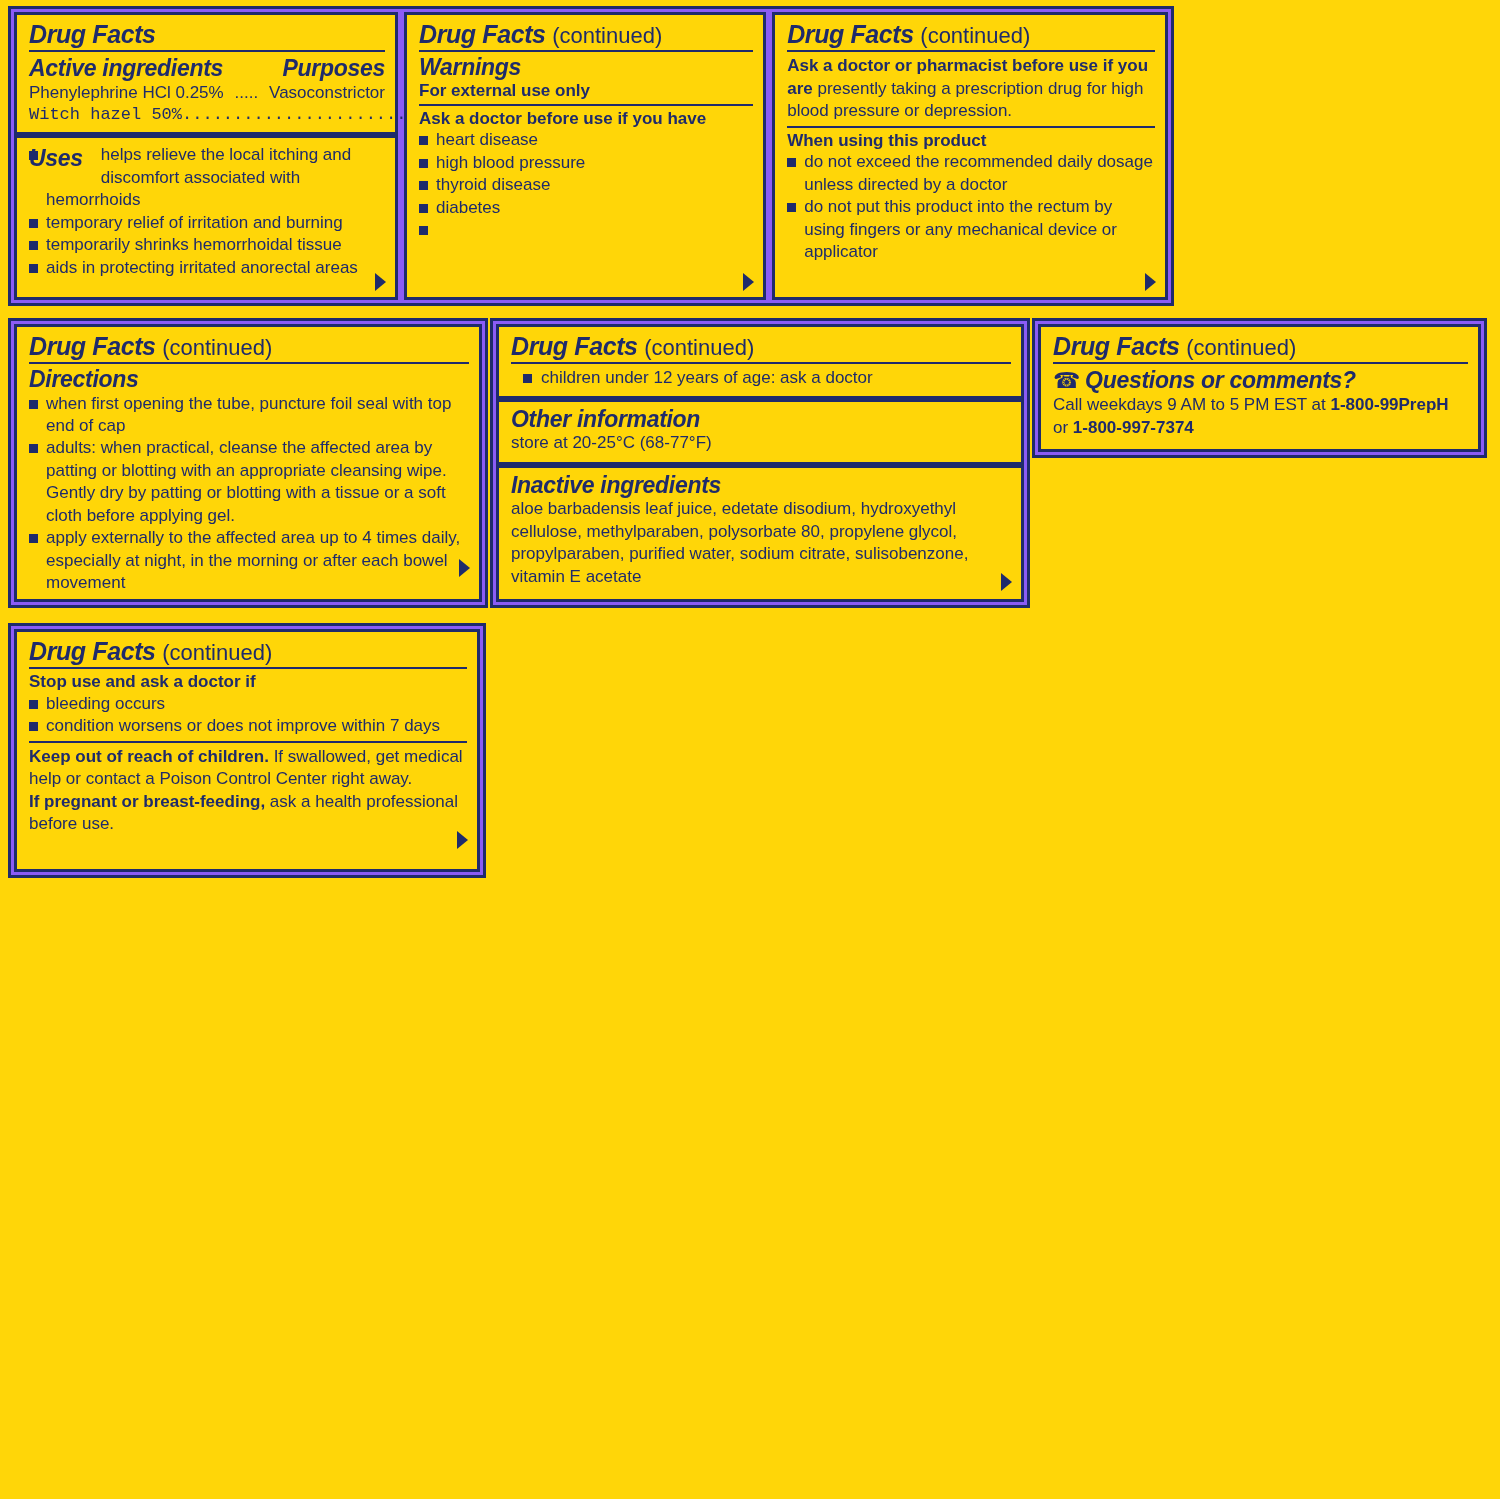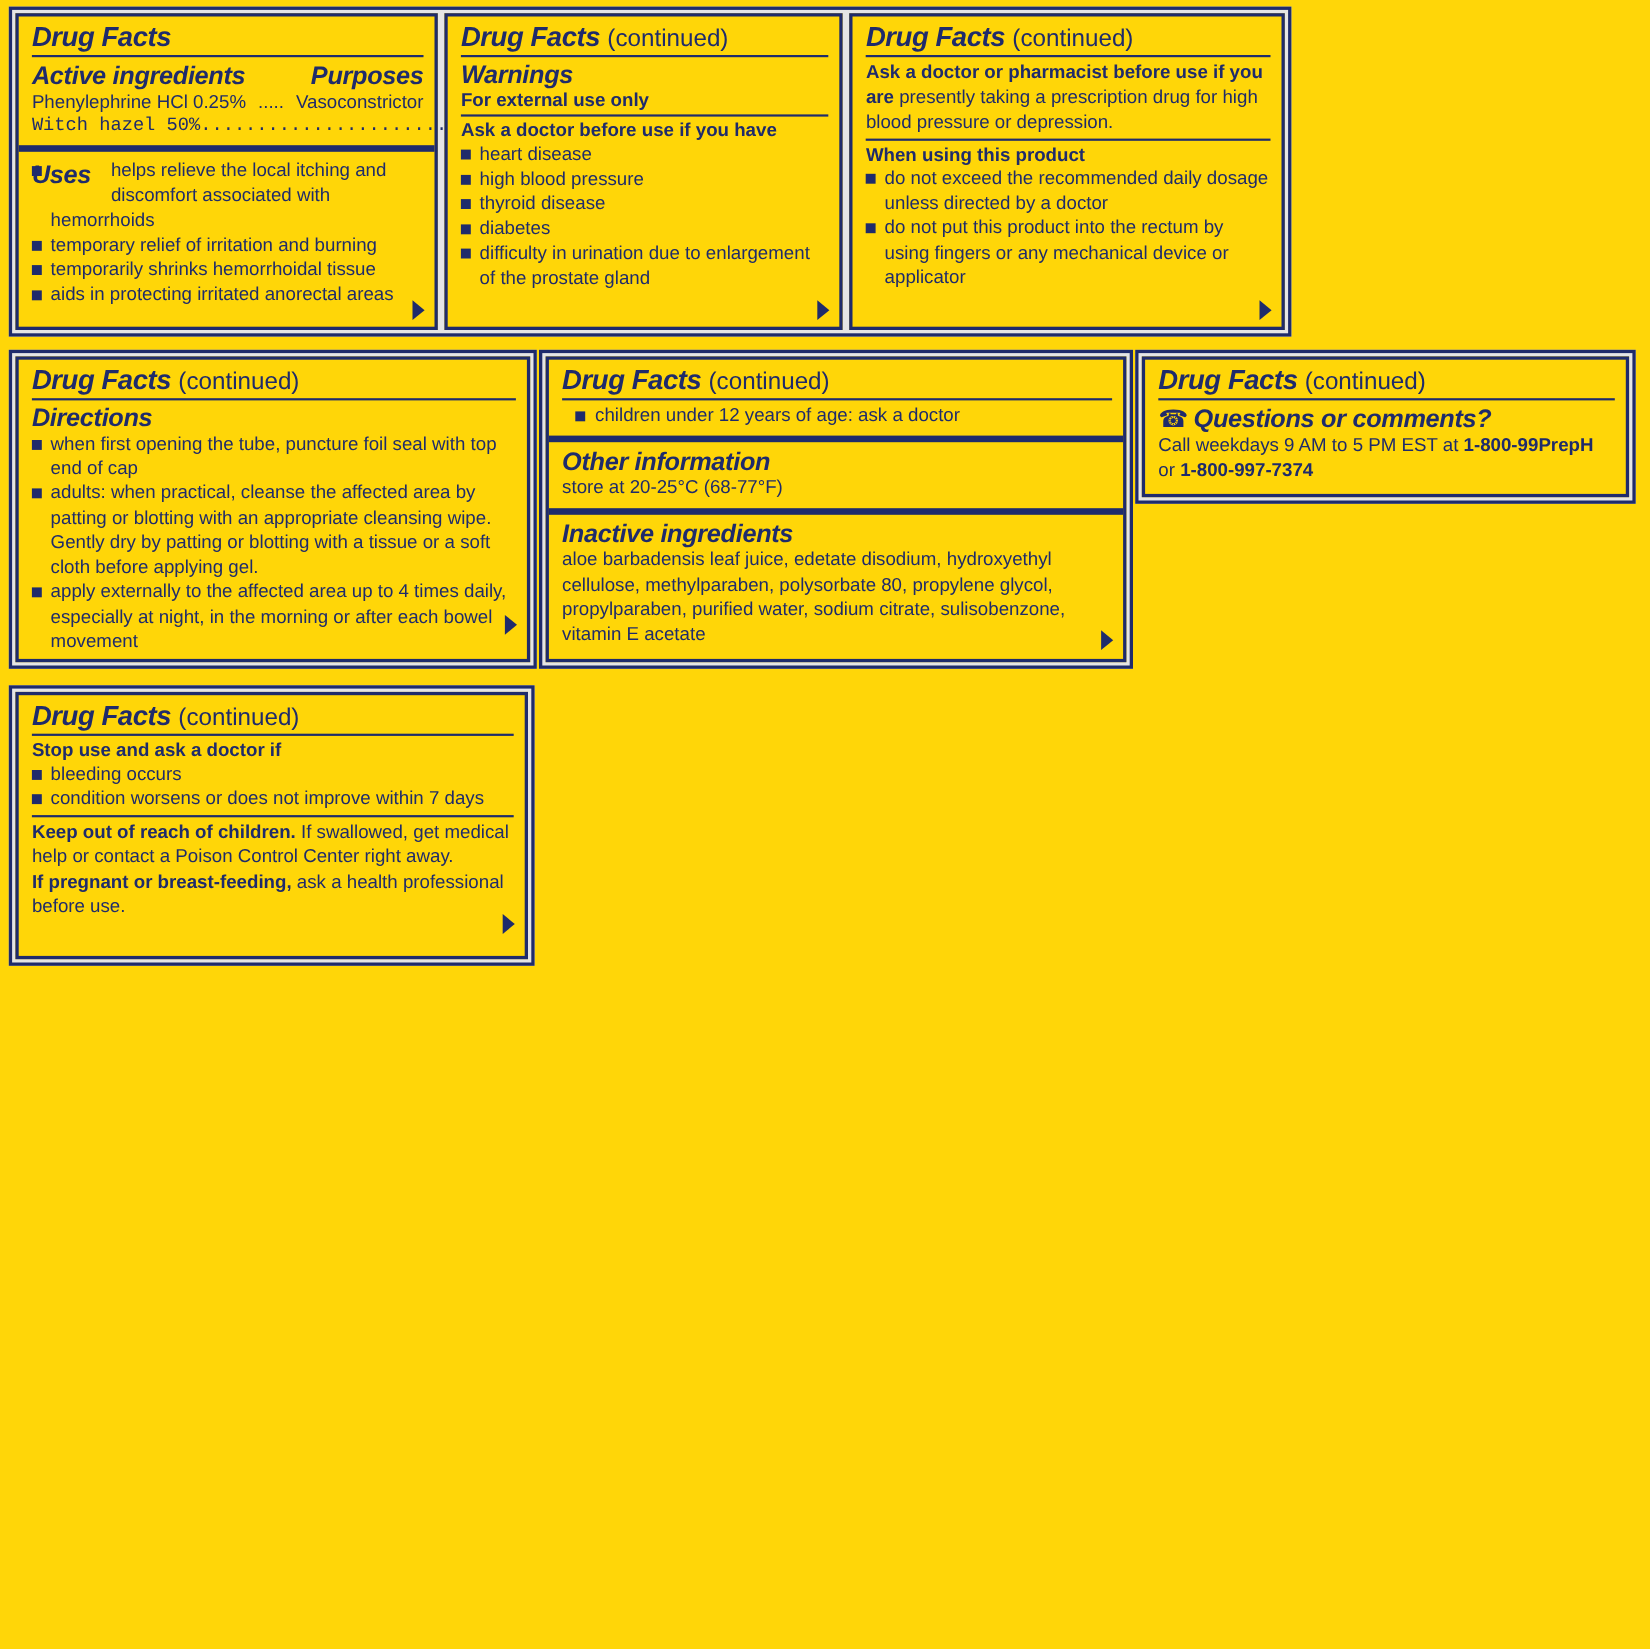--- a/index.html
+++ b/index.html
@@ -9,21 +9,21 @@
     font-family:"Liberation Sans",sans-serif;
     color:#1F2B6B;
     overflow:hidden;
   }
   .page{position:relative;width:1500px;height:1499px;}
 
   
   .group{
     position:absolute;
     border:3px solid #1F2B6B;
-    background:#e5e5e5;
+    background:#8b5cf6;
     box-sizing:border-box;
     padding:3px;
   }
   .panel{
     border:3px solid #1F2B6B;
     background:#FFD608;
     box-sizing:border-box;
     position:relative;
     height:100%;
   }
@@ -172,21 +172,21 @@
             <div class="rule"></div>
             <div class="sect-head">Warnings</div>
             <div class="sub-head" style="margin-bottom:3px;">For external use only</div>
             <div class="rule"></div>
             <div class="sub-head">Ask a doctor before use if you have</div>
             <ul class="bl">
               <li><span class="sq"></span><span>heart disease</span></li>
               <li><span class="sq"></span><span>high blood pressure</span></li>
               <li><span class="sq"></span><span>thyroid disease</span></li>
               <li><span class="sq"></span><span>diabetes</span></li>
-              <li><span class="sq"></span><span>difficulty in urination due to enlargement of the prostate gland</span></li>
+              <li><span class="sq"></span></li>
             </ul>
           </div>
           <div class="arrow"></div>
         </div>
       </div>
 
       <div class="cell" style="width:400px;">
         <div class="panel" style="padding:0;">
           <div class="pad" style="padding-bottom:2px;">
             <div class="df-title">

